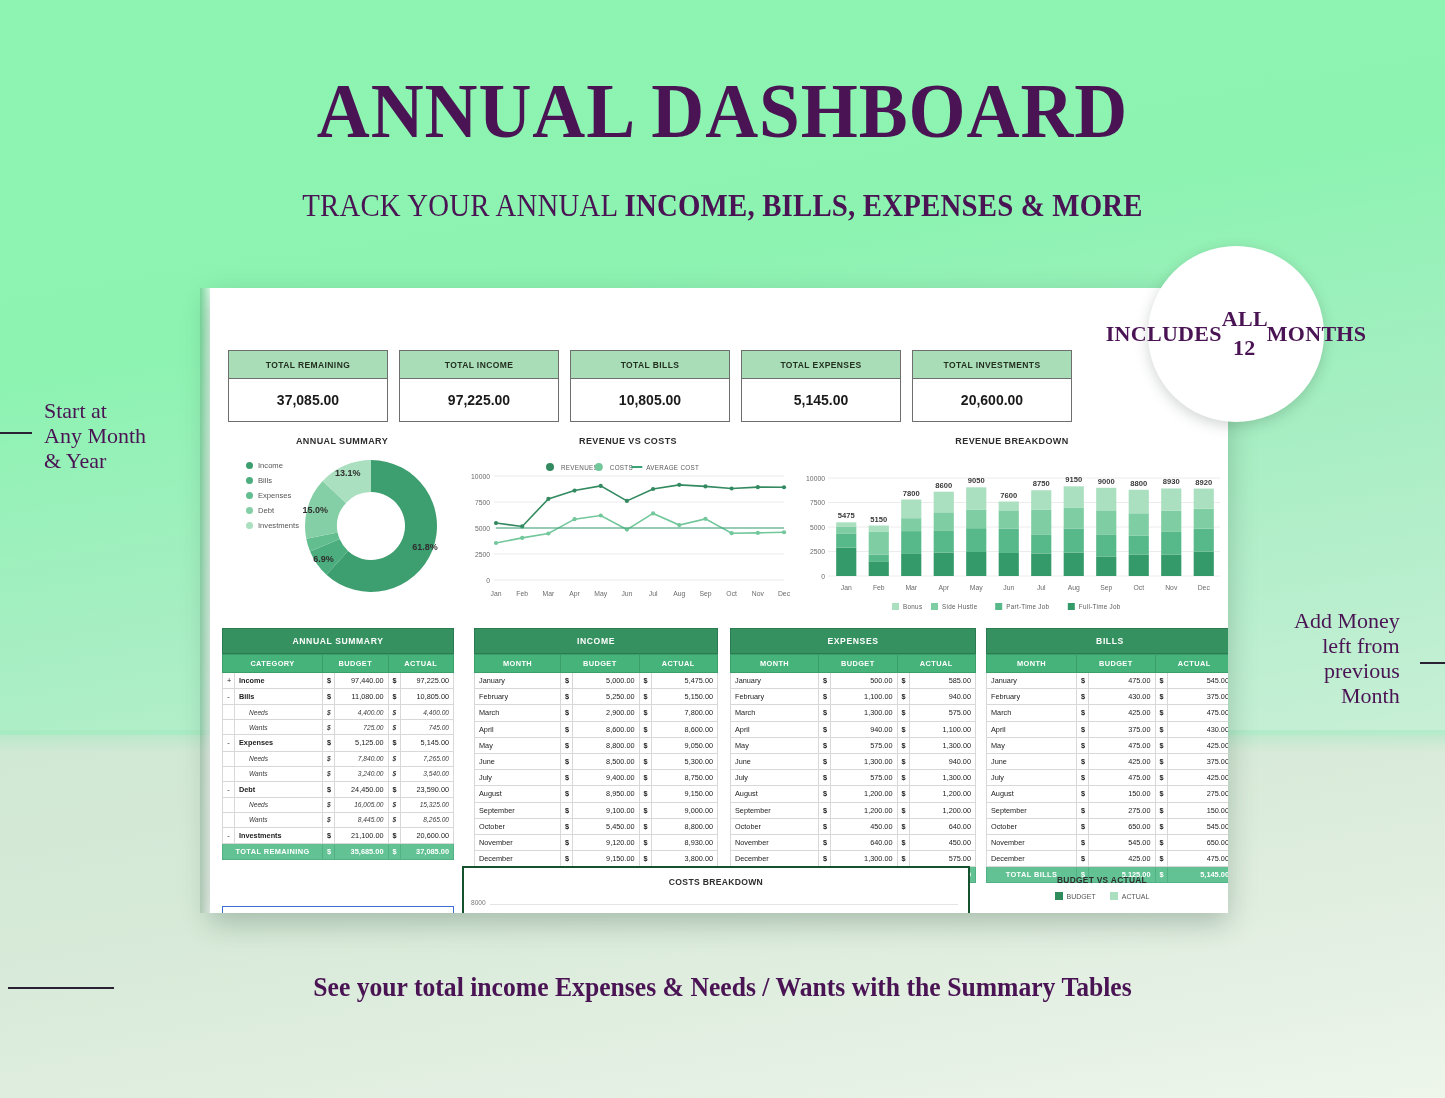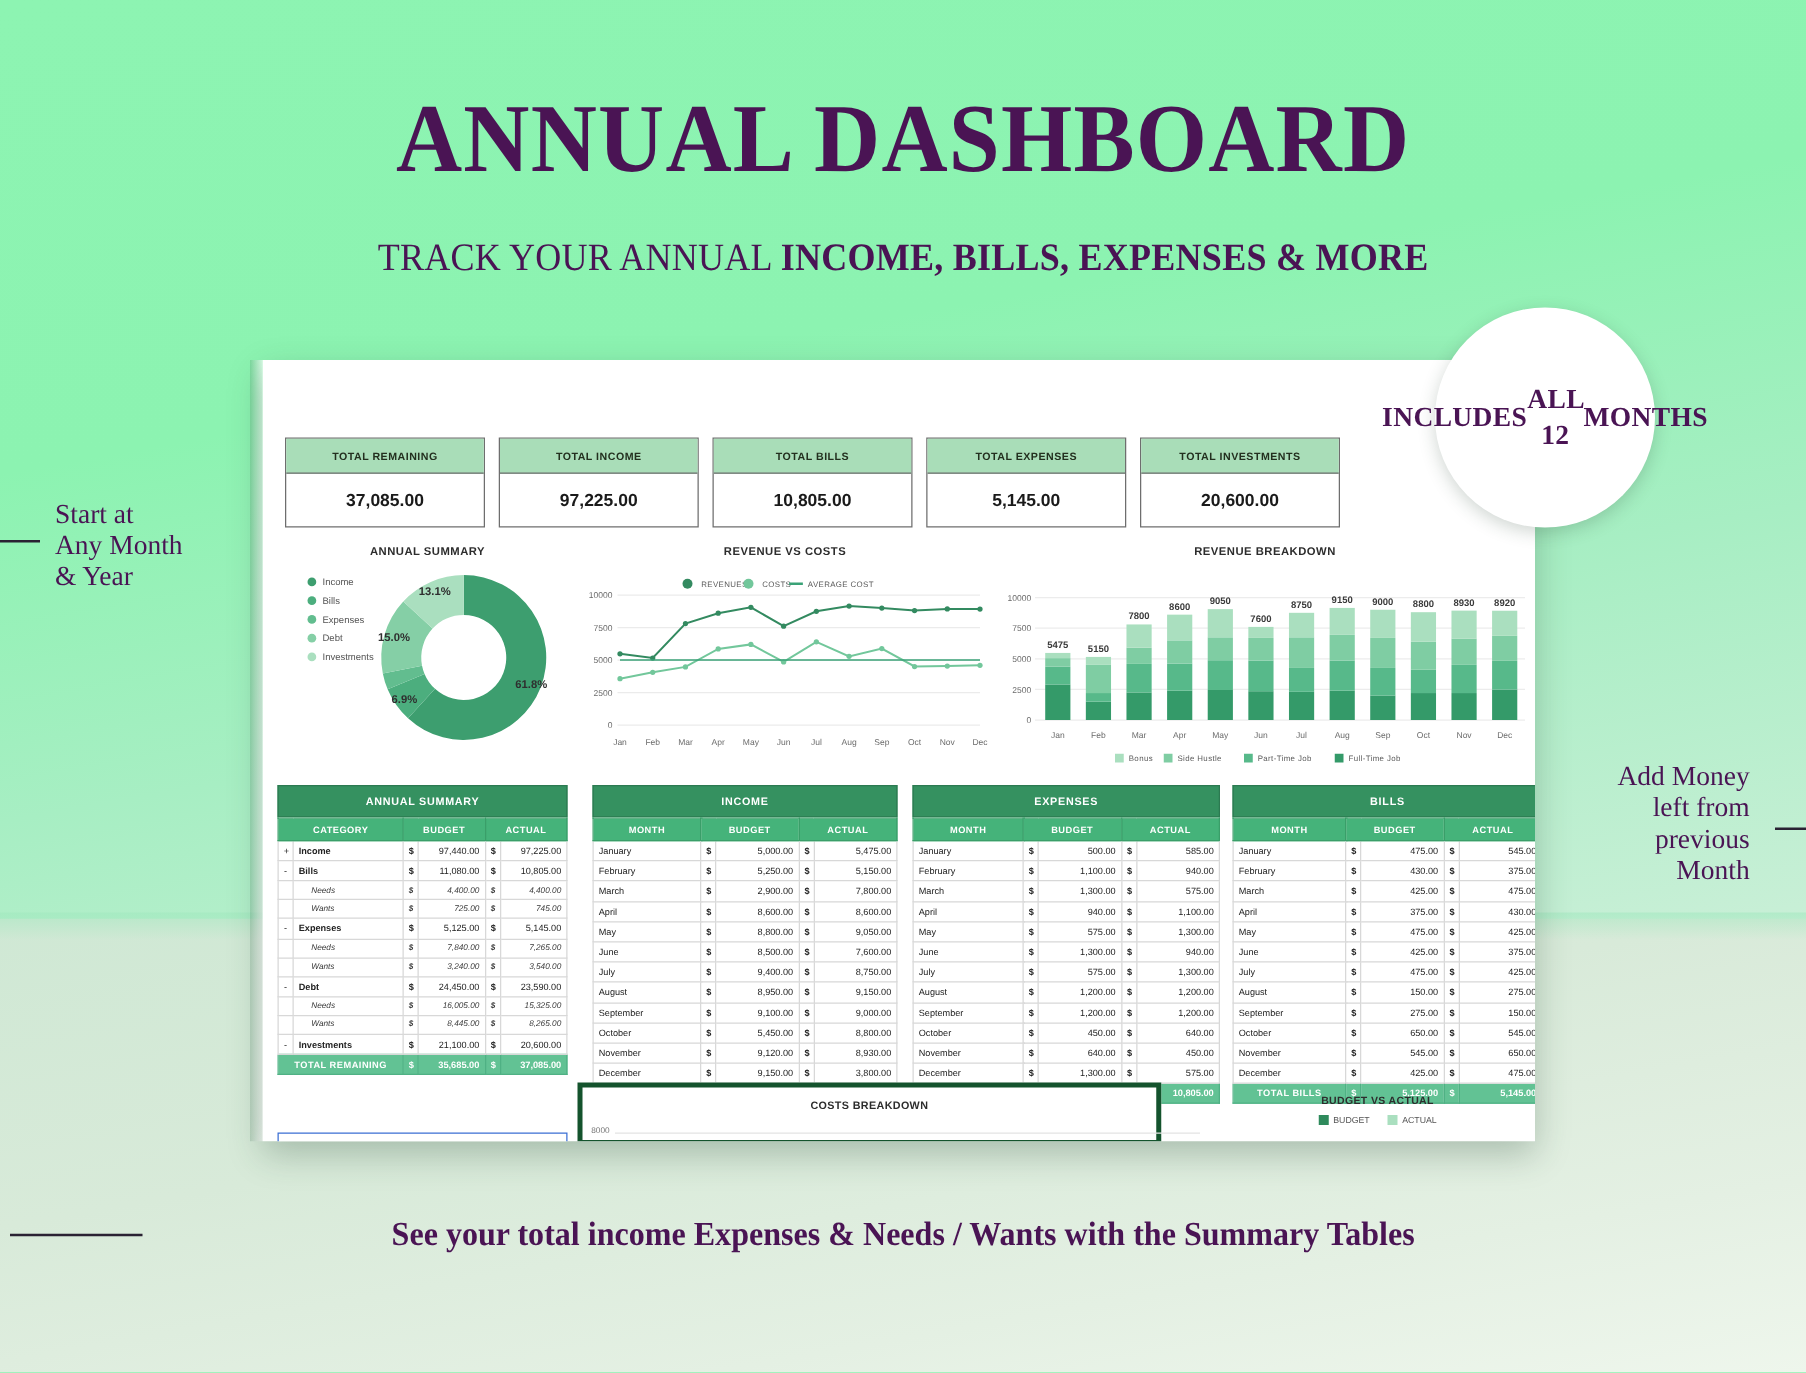--- a/index.html
+++ b/index.html
@@ -180,22 +180,22 @@
     position: absolute; left: 12px; top: 578px; width: 232px; height: 36px;
     background: #a9ddb8; border: 1px solid #6e6e6e;
     display: flex; align-items: center; justify-content: center;
     font-size: 8.4px; font-weight: 700; color: #23301f; letter-spacing: 0.5px;
   }
   #tracker-strip {
     position: absolute; left: 12px; top: 618px; width: 232px; height: 10px;
     border: 1px solid #3b6fd4; background: #fff;
   }
   #costs-panel {
-    position: absolute; left: 252px; top: 578px; width: 467px; height: 50px;
-    border: 4px solid #14532d; background: #fff;
+    position: absolute; left: 252px; top: 578px; width: 508px; height: 50px;
+    border: 2px solid #14532d; background: #fff;
   }
   #costs-panel .ct {
     text-align: center; font-size: 8.6px; font-weight: 700; color: #2d2d2d;
     margin-top: 9px; letter-spacing: 0.3px;
   }
   #costs-axis { position: absolute; left: 7px; top: 31px; font-size: 6.6px; color: #777; }
   #costs-line { position: absolute; left: 26px; top: 36px; width: 468px; height: 1px; background: #e4e4e4; }
   #bva-panel { position: absolute; left: 770px; top: 578px; width: 244px; height: 50px; }
   #bva-panel .ct {
     text-align: center; font-size: 8.4px; font-weight: 700; color: #2d2d2d;
@@ -633,21 +633,21 @@
               <td class="cur">$</td>
               <td class="amt">8,800.00</td>
               <td class="cur">$</td>
               <td class="amt">9,050.00</td>
             </tr>
             <tr>
               <td colspan="2">June</td>
               <td class="cur">$</td>
               <td class="amt">8,500.00</td>
               <td class="cur">$</td>
-              <td class="amt">7,600.00</td>
+              <td class="amt">5,300.00</td>
             </tr>
             <tr>
               <td colspan="2">July</td>
               <td class="cur">$</td>
               <td class="amt">9,400.00</td>
               <td class="cur">$</td>
               <td class="amt">8,750.00</td>
             </tr>
             <tr>
               <td colspan="2">August</td>

